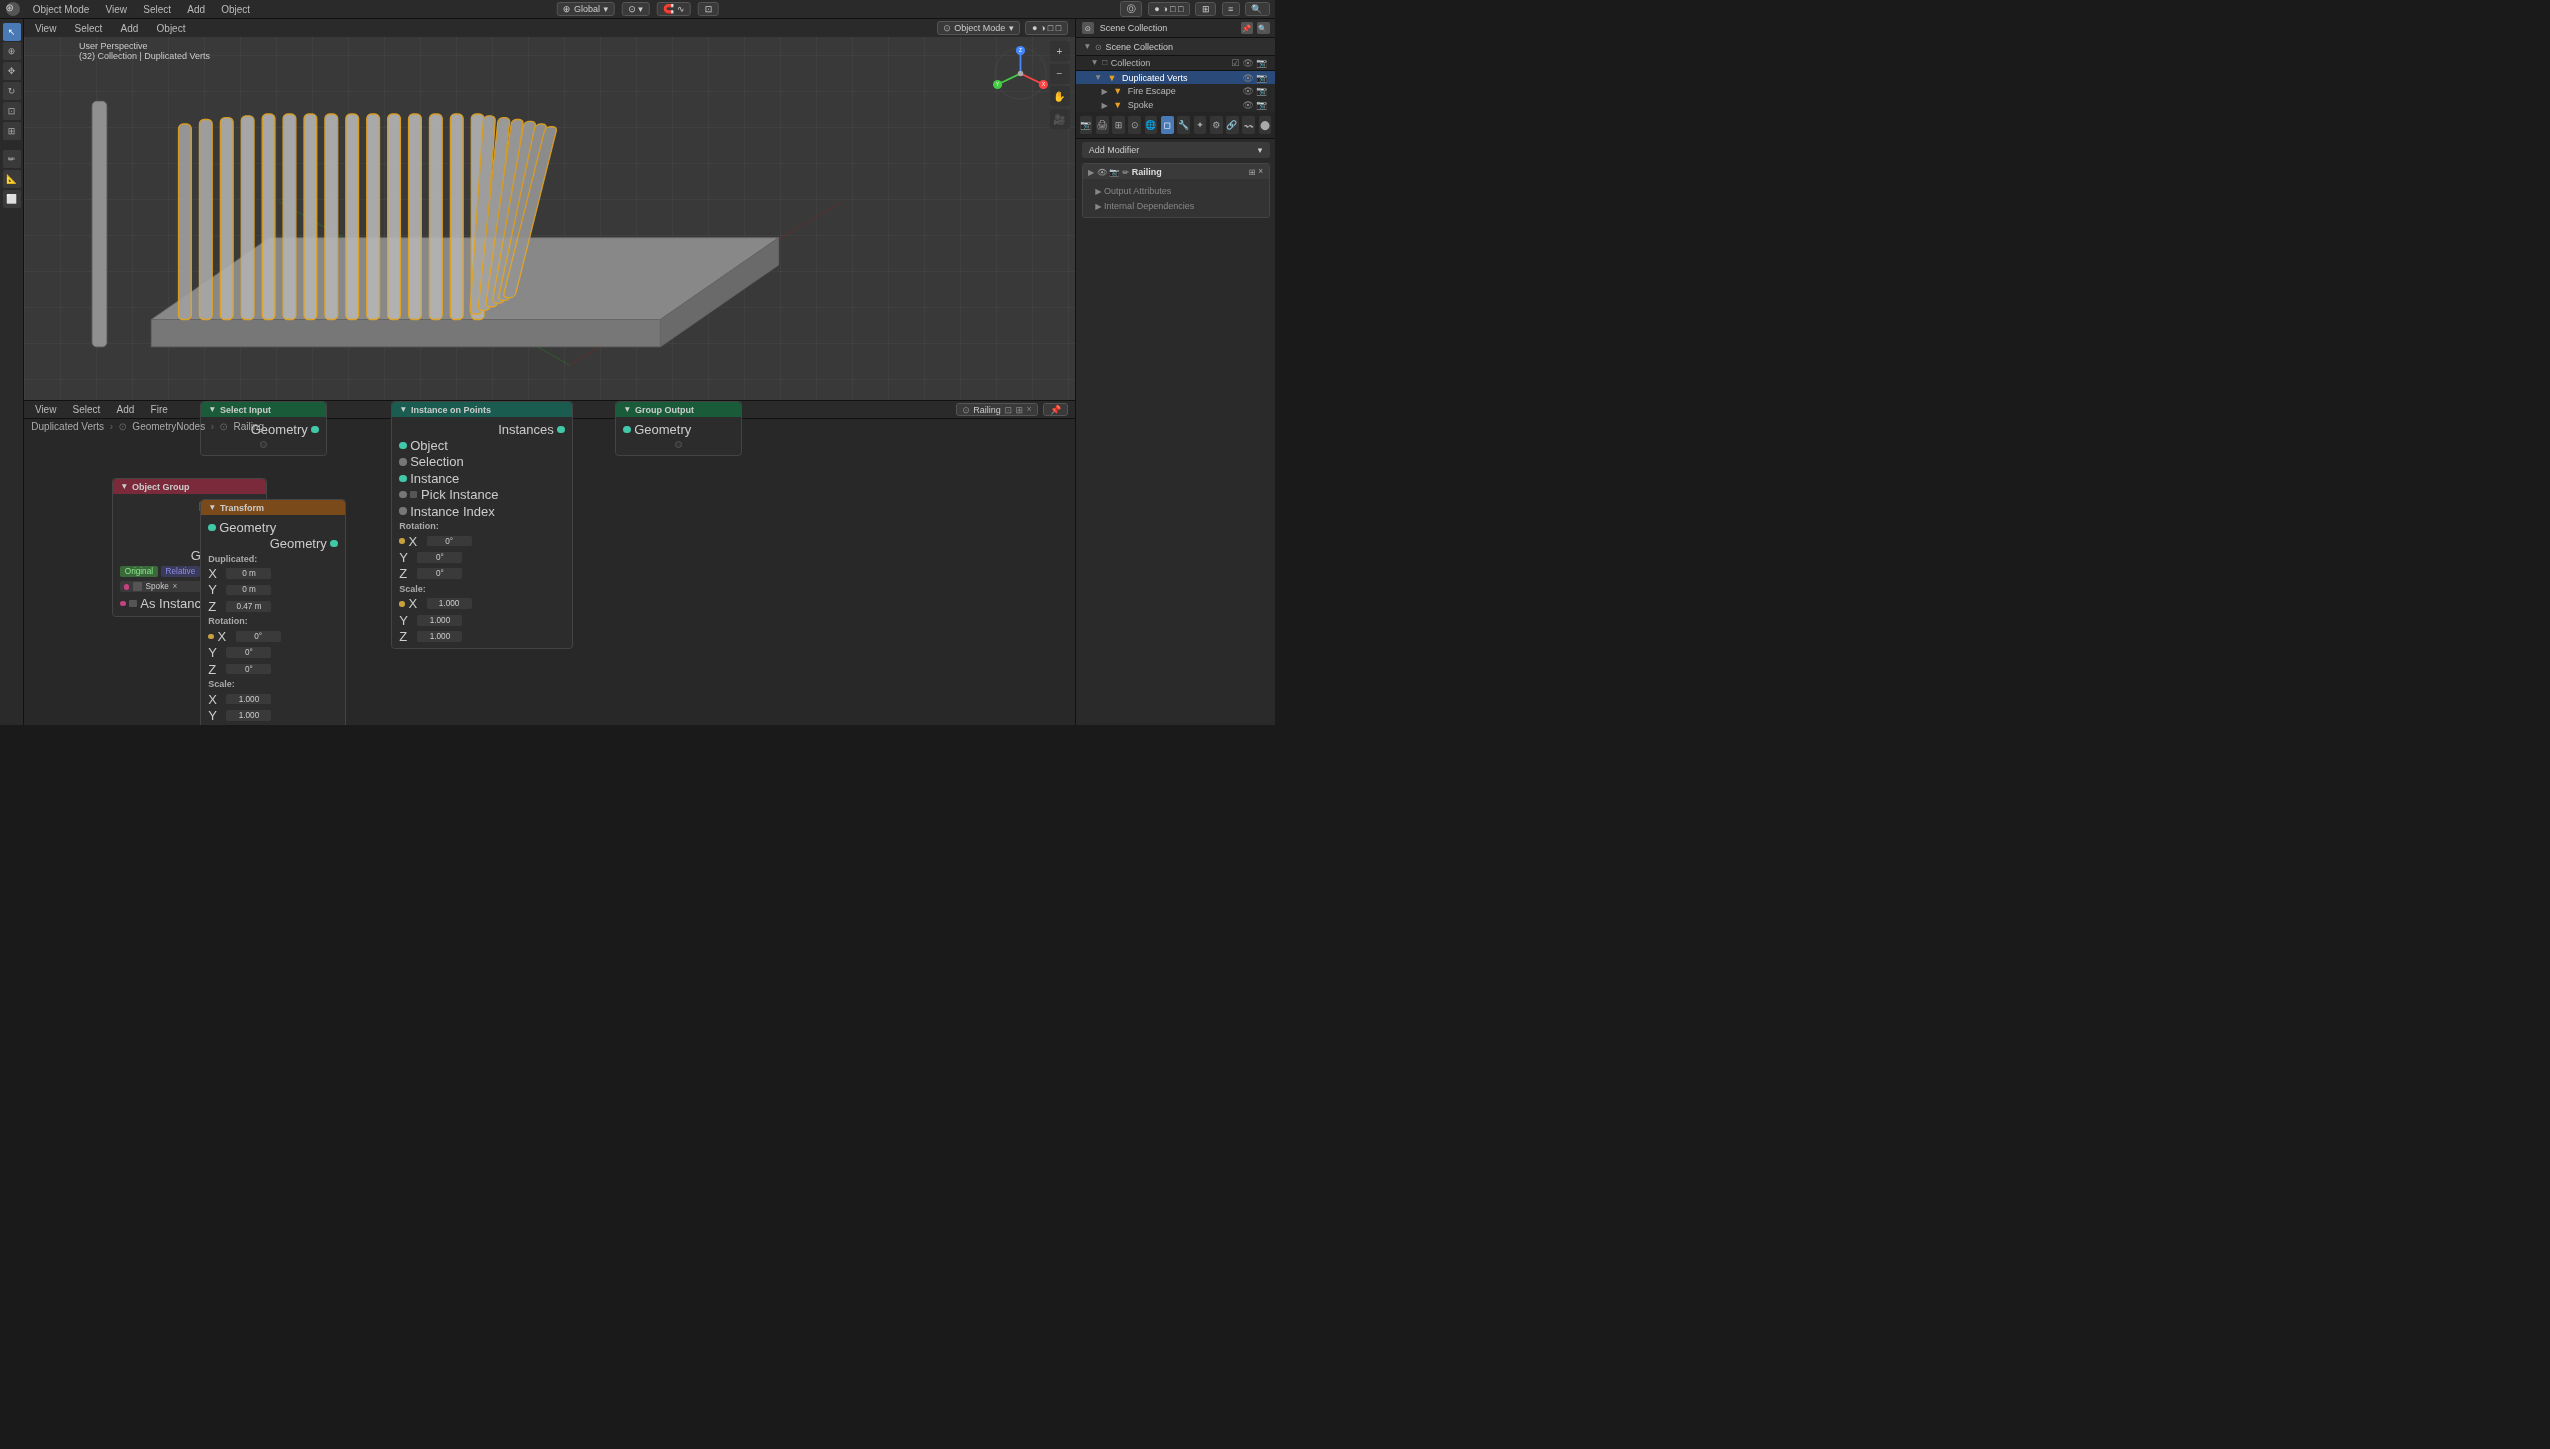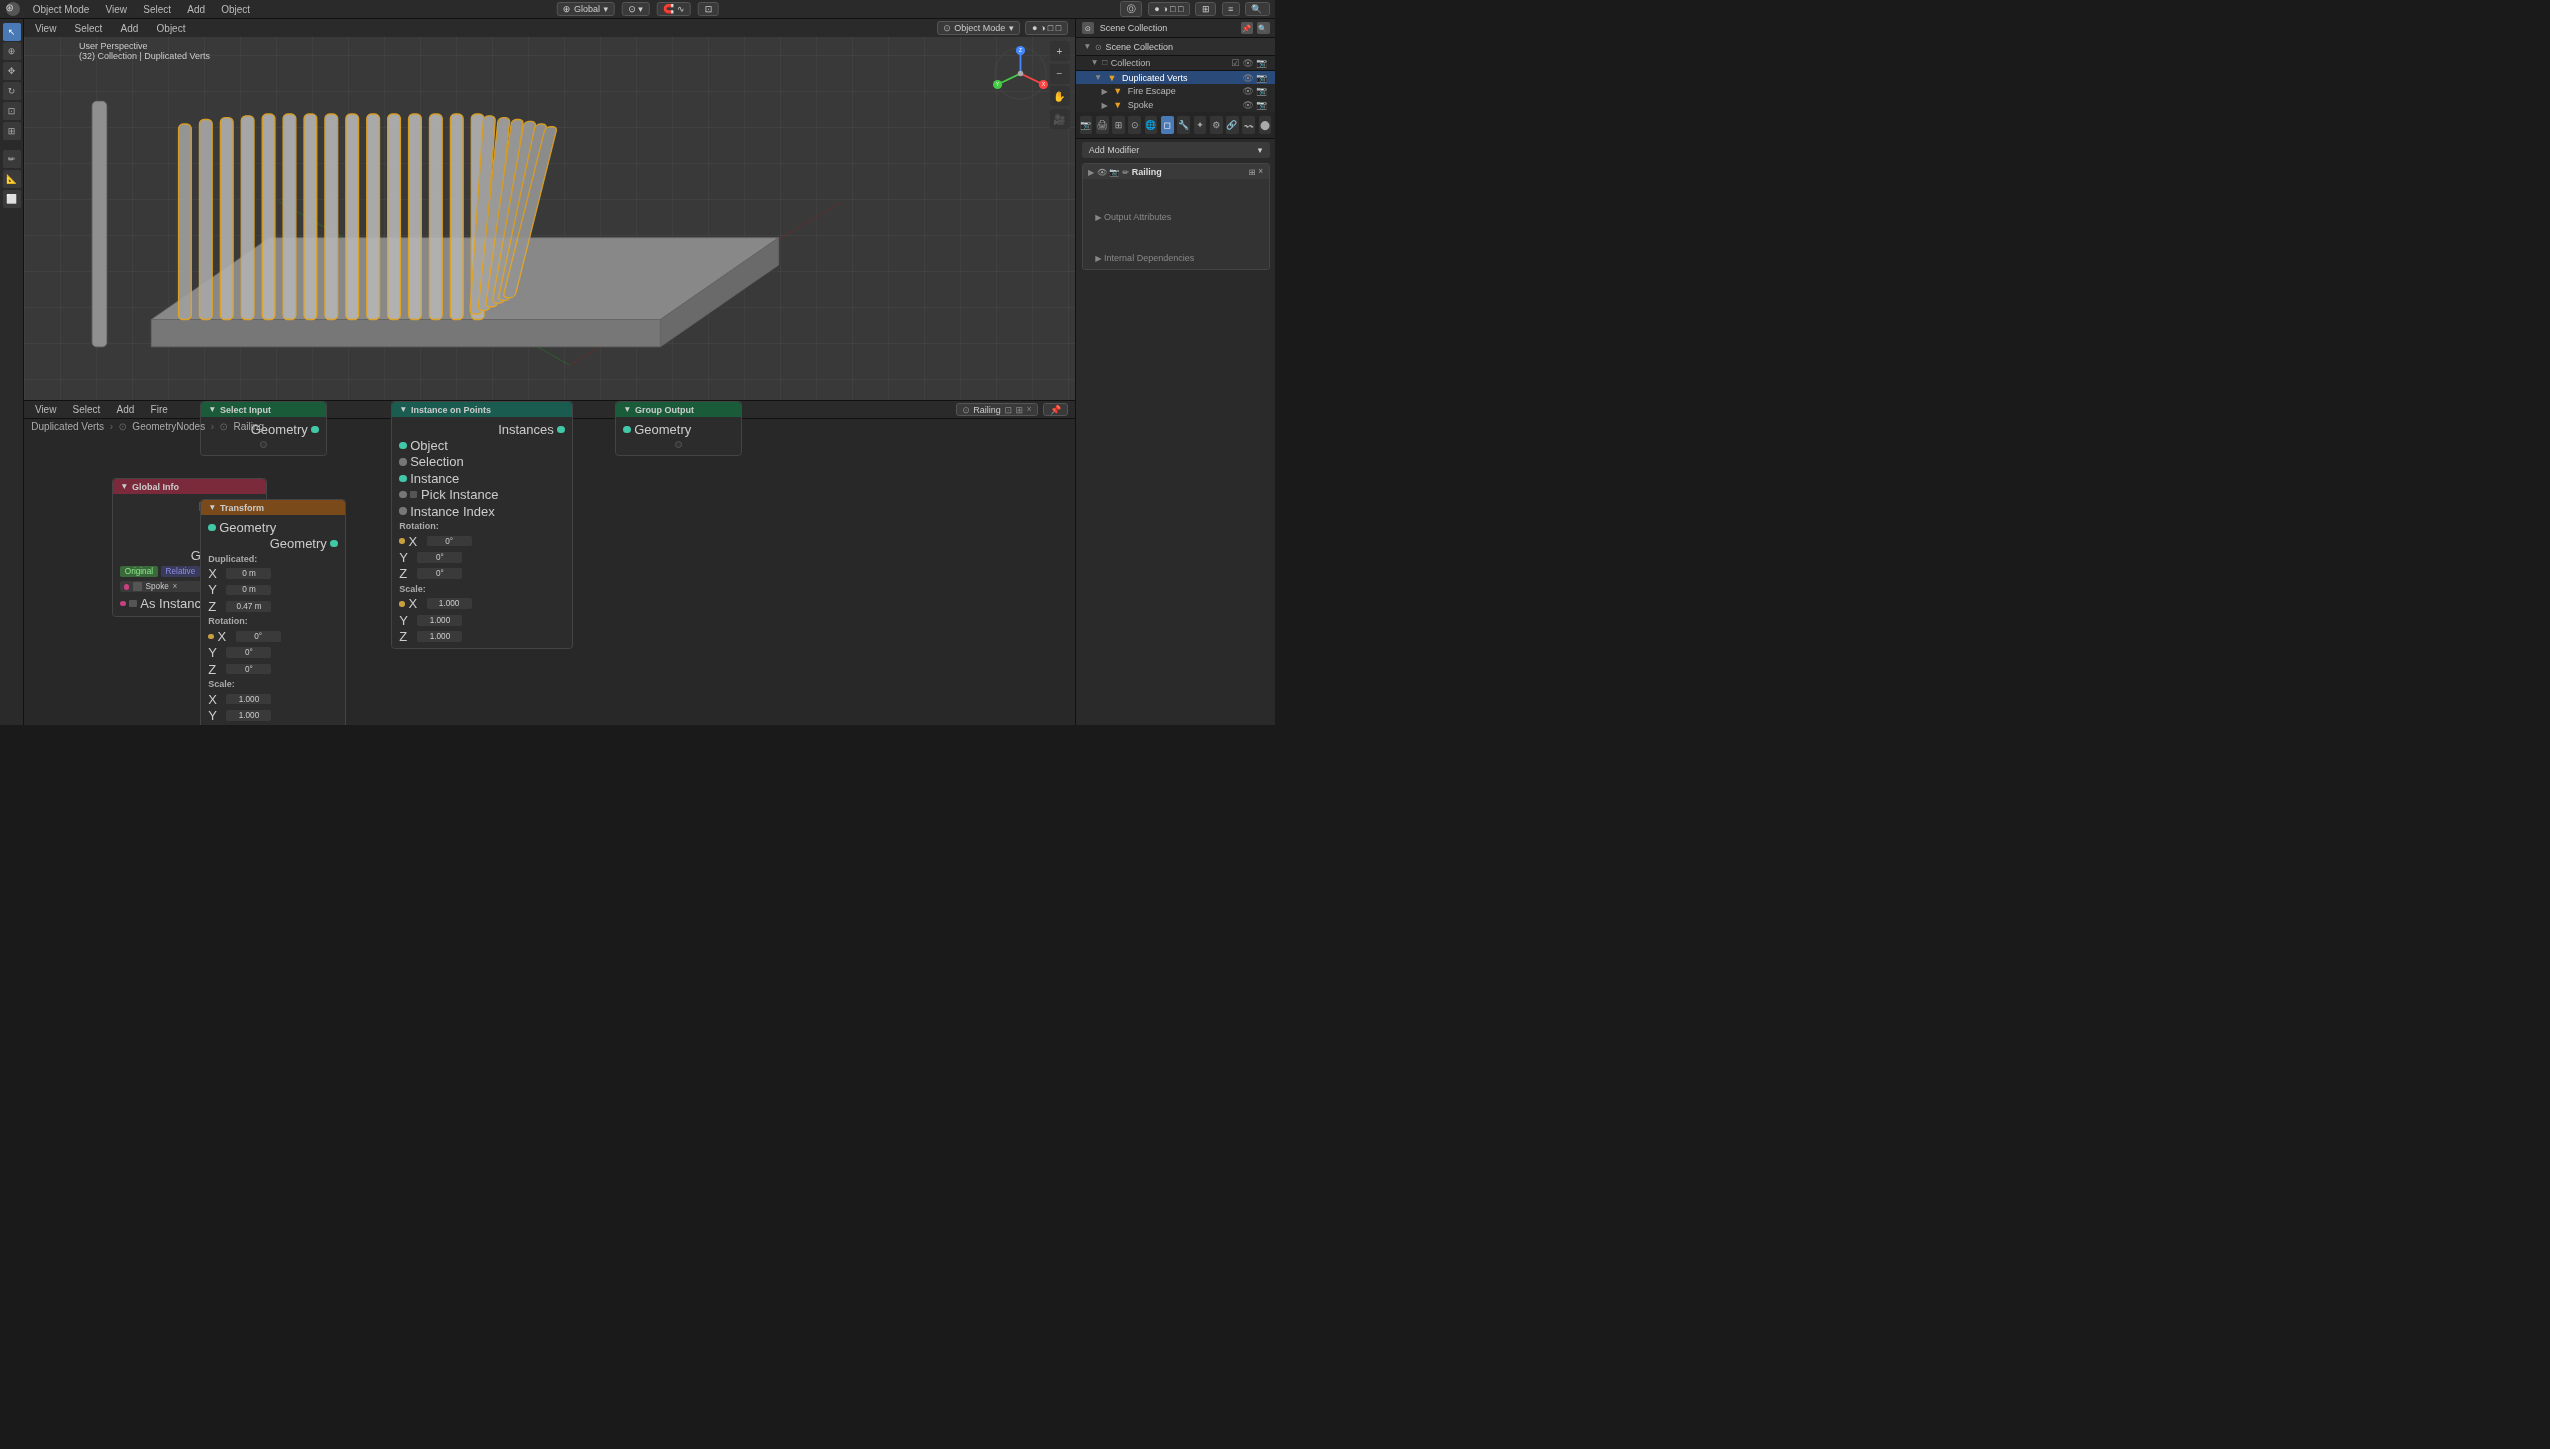--- a/index.html
+++ b/index.html
@@ -364,21 +364,20 @@
       font-weight: bold;
     }
     .modifier-card-body {
       padding: 3.6px 5.5px;
     }
     .prop-expand {
       font-size: 9px;
       color: #888;
       padding: 2.7px 7.3px;
       cursor: pointer;
-      margin-top: 26px;
     }
 
     
     .node-input-field {
       background: #3a3a3a;
       border-radius: 1.8px;
       padding: 0.9px 3.6px;
       color: #ccc;
       font-size: 8.2px;
       width: 45px;
@@ -634,21 +633,21 @@
           <path class="teal-wire" d="M 305 641 C 390 641, 580 593, 700 593"></path>
 
           <path class="teal-wire" d="M 870 540 C 910 540, 1020 525, 1040 521"></path>
 
           <path class="teal-wire" d="M 490 536 C 560 536, 580 520, 700 520" opacity="0.5"></path>
         </svg>
 
         <div class="node" style="left:88px; top:77px; width:155px;">
           <div class="node-header pink">
             <span style="font-size:8.2px;">▼</span>
-            <span>Global Info</span>
+            <span>Object Group</span>
           </div>
           <div class="node-body">
             <div class="node-row right">
               <span class="node-label">Location</span>
               <span class="socket yellow"></span>
             </div>
             <div class="node-row right">
               <span class="node-label">Rotation</span>
               <span class="socket yellow"></span>
             </div>

